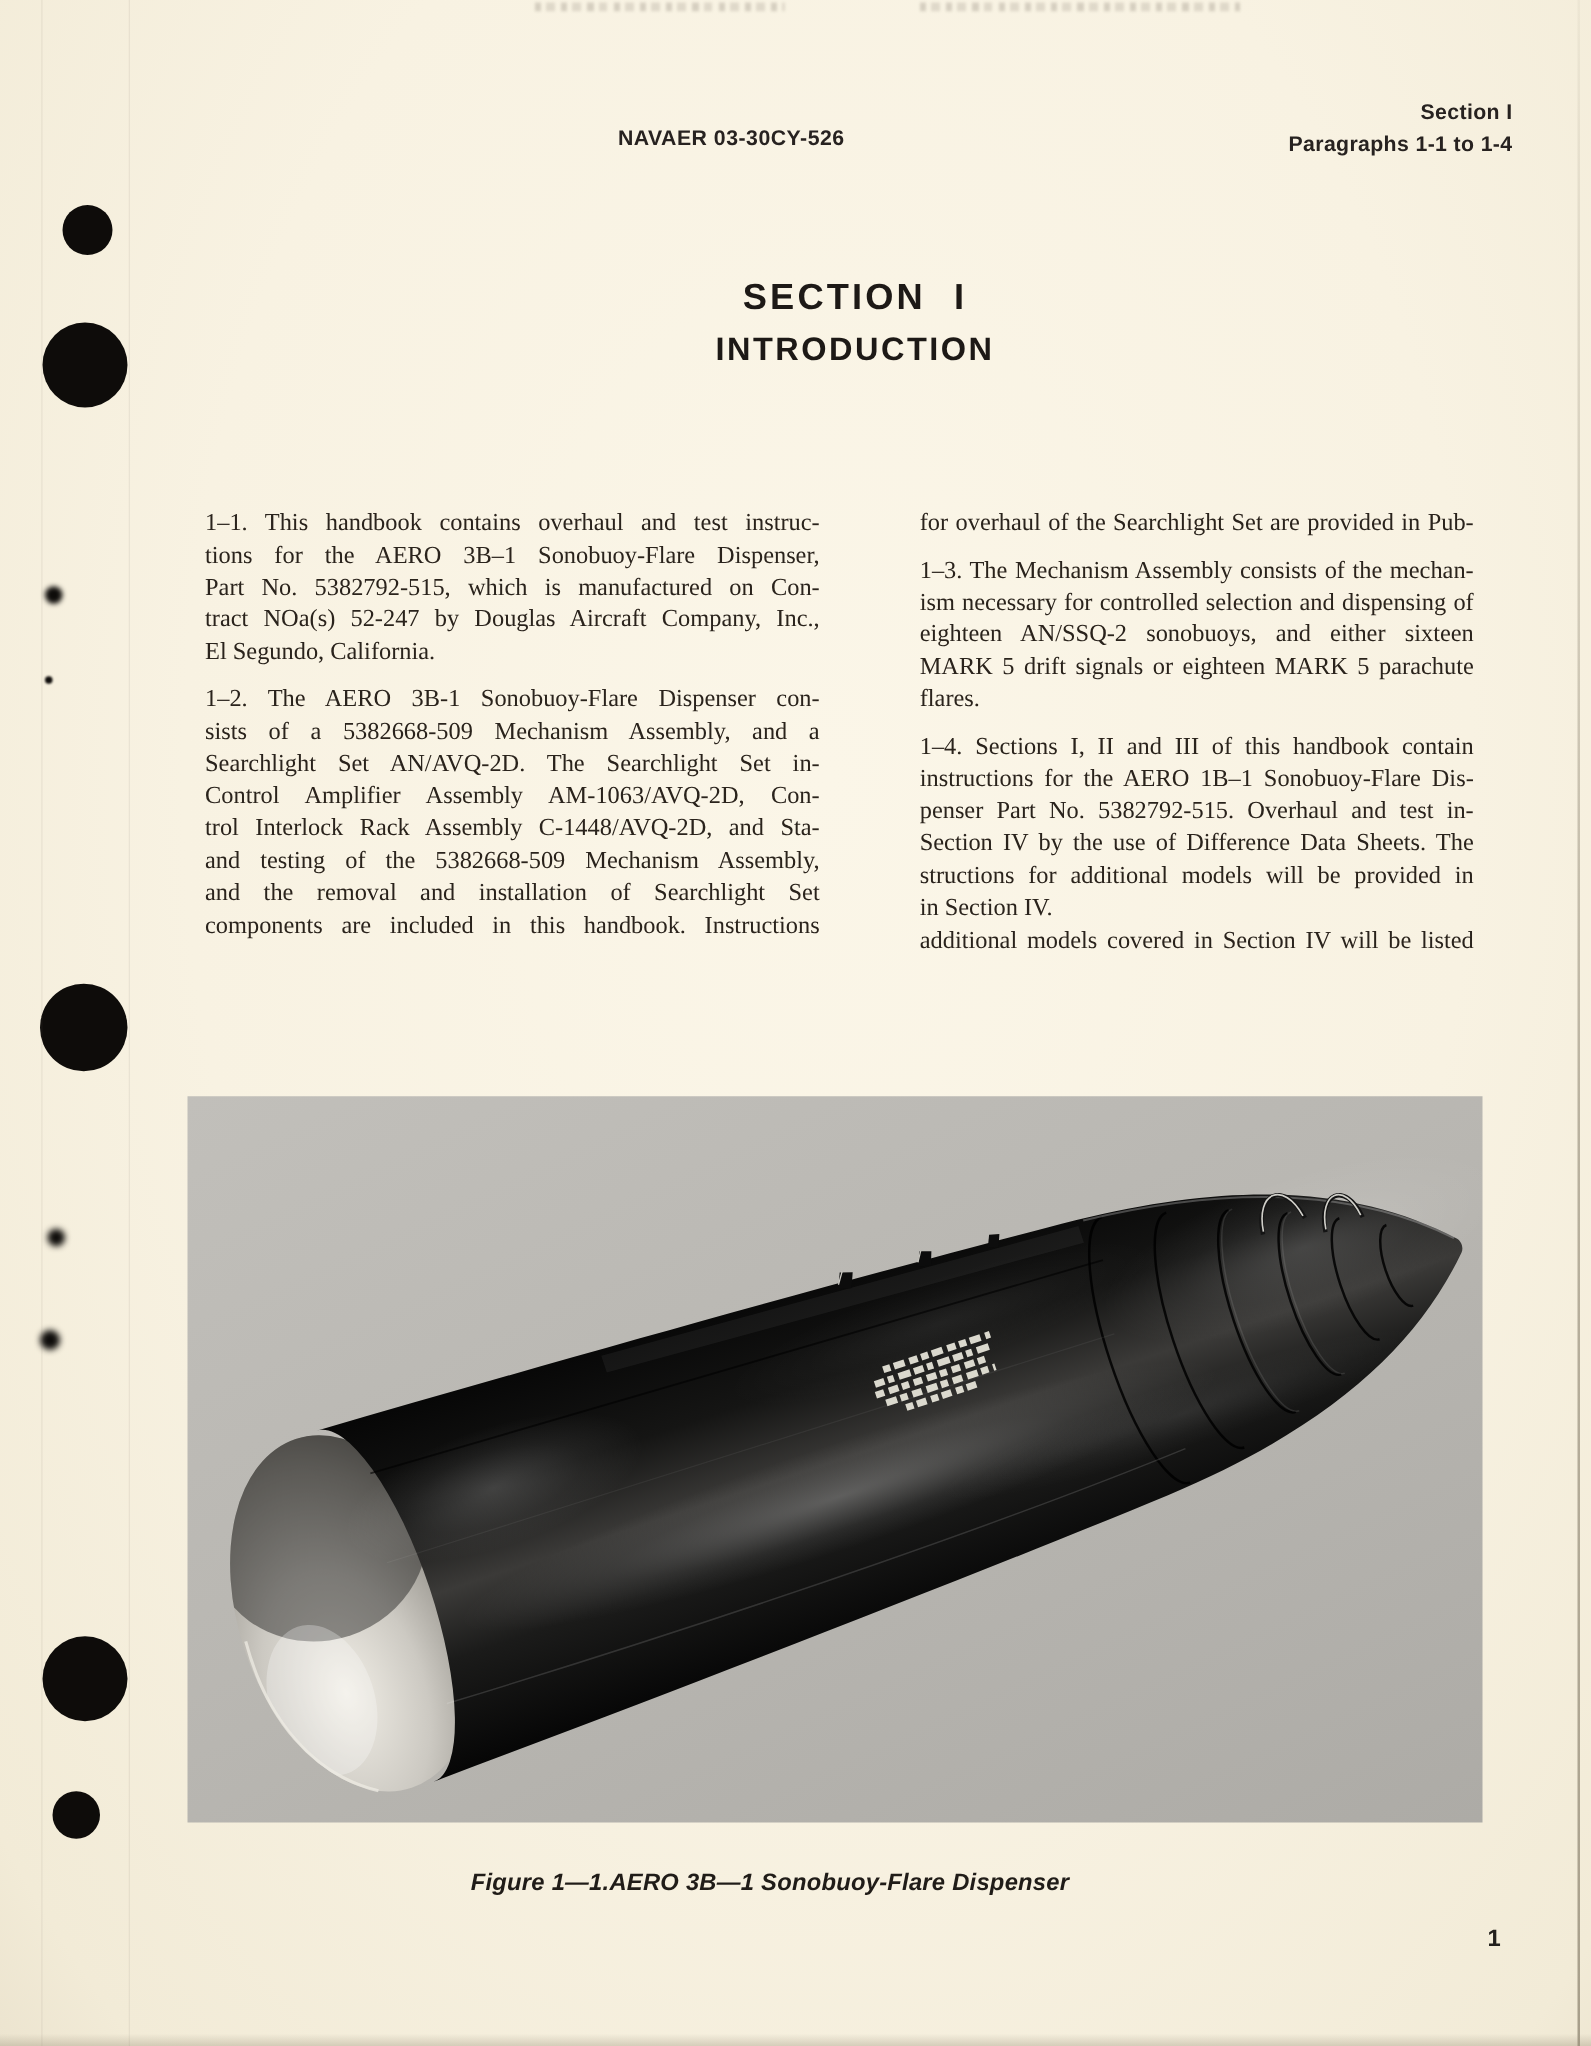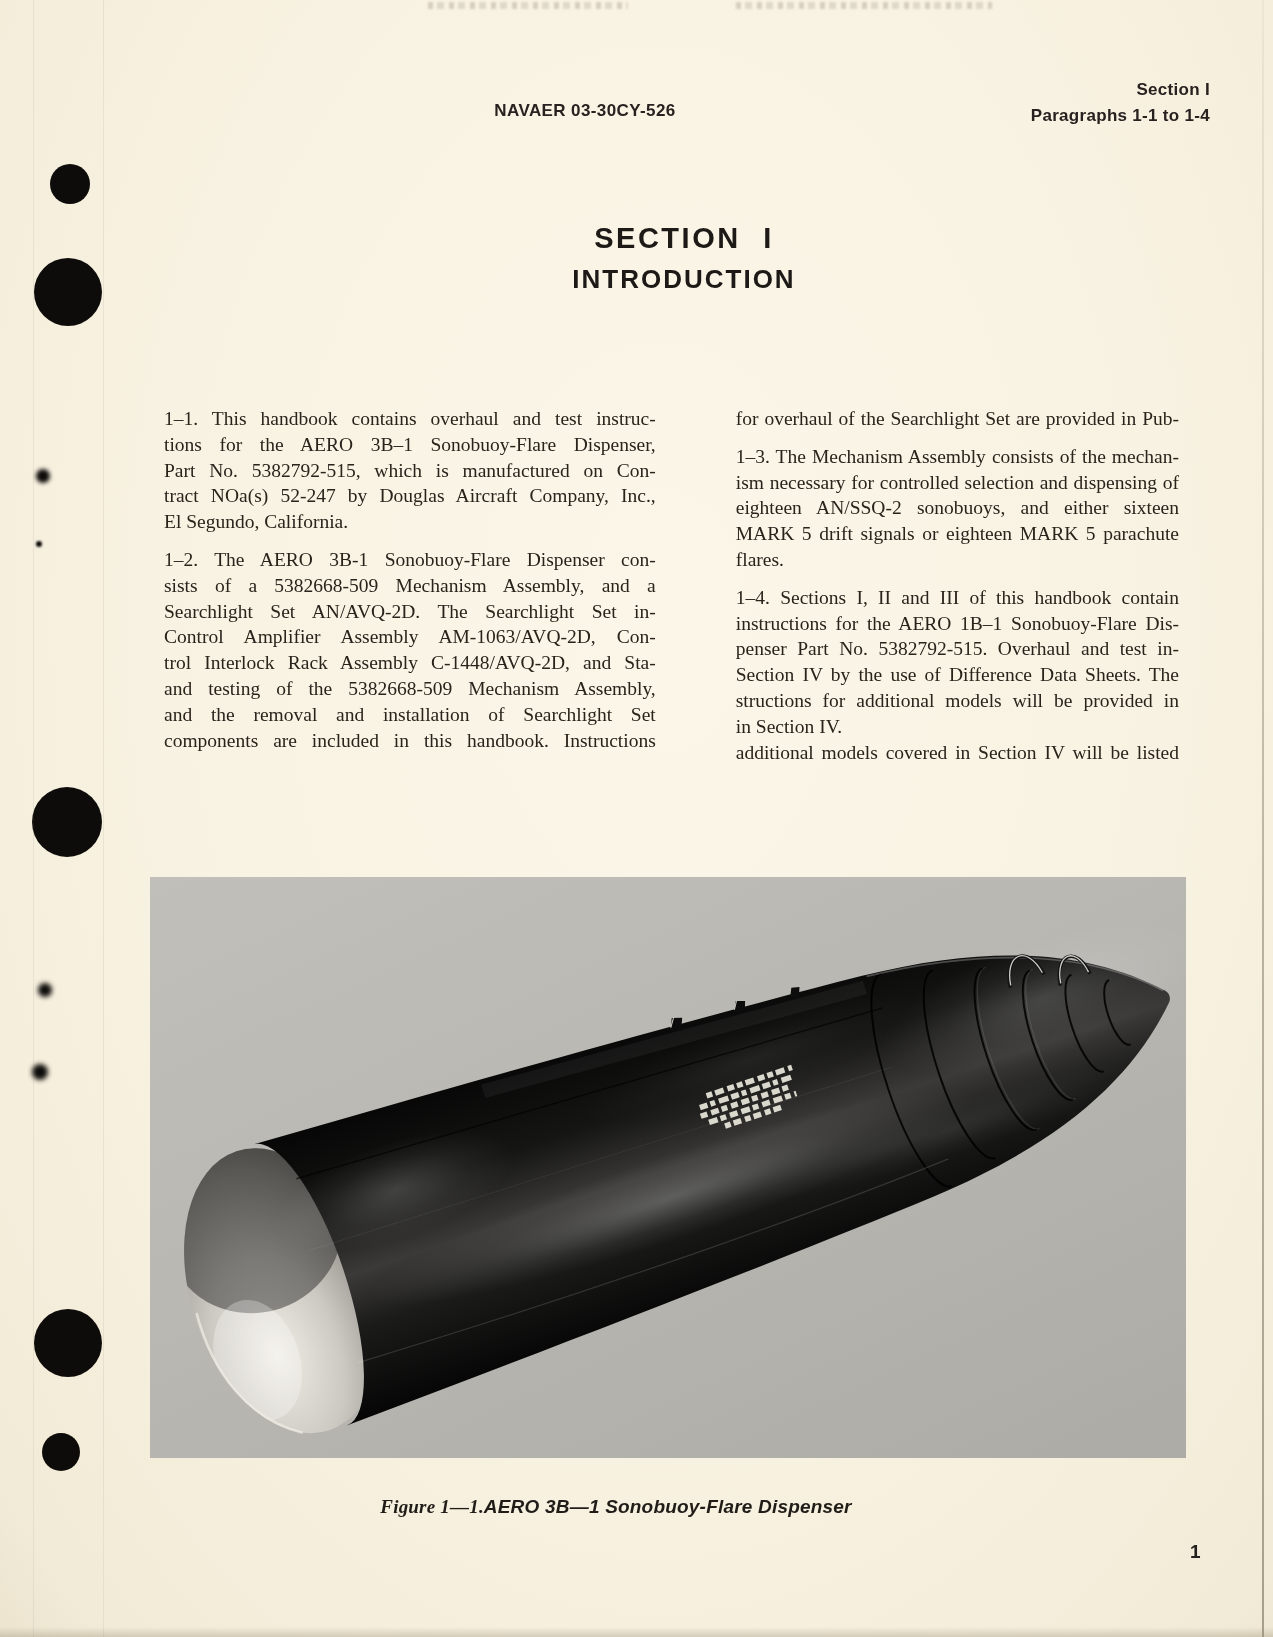--- a/index.html
+++ b/index.html
@@ -53,21 +53,21 @@
   
   .photo{position:absolute;left:150px;top:877px;width:1036px;height:581px;
     background:linear-gradient(155deg, #c1bfba 0%, #b9b7b2 45%, #adaba6 100%);}
   .photo svg{display:block;}
 
   
   .caption{position:absolute;left:150px;top:1496px;width:1036px;text-align:center;
     padding-right:104px;box-sizing:border-box;
     font-family:"Liberation Sans", sans-serif;font-style:italic;font-weight:700;
     font-size:19px;color:#201c18;letter-spacing:.2px;}
-  .cap-label{font-family:Liberation Serif, serif;}
+  .cap-label{}
 
   .pageno{position:absolute;left:1190px;top:1541px;
     font-family:"Liberation Sans", sans-serif;font-weight:700;font-size:19px;color:#23201d;}
 </style>
 </head>
 <body>
 
 <div class="page">
 
   <div class="ghost ghost1"></div>

